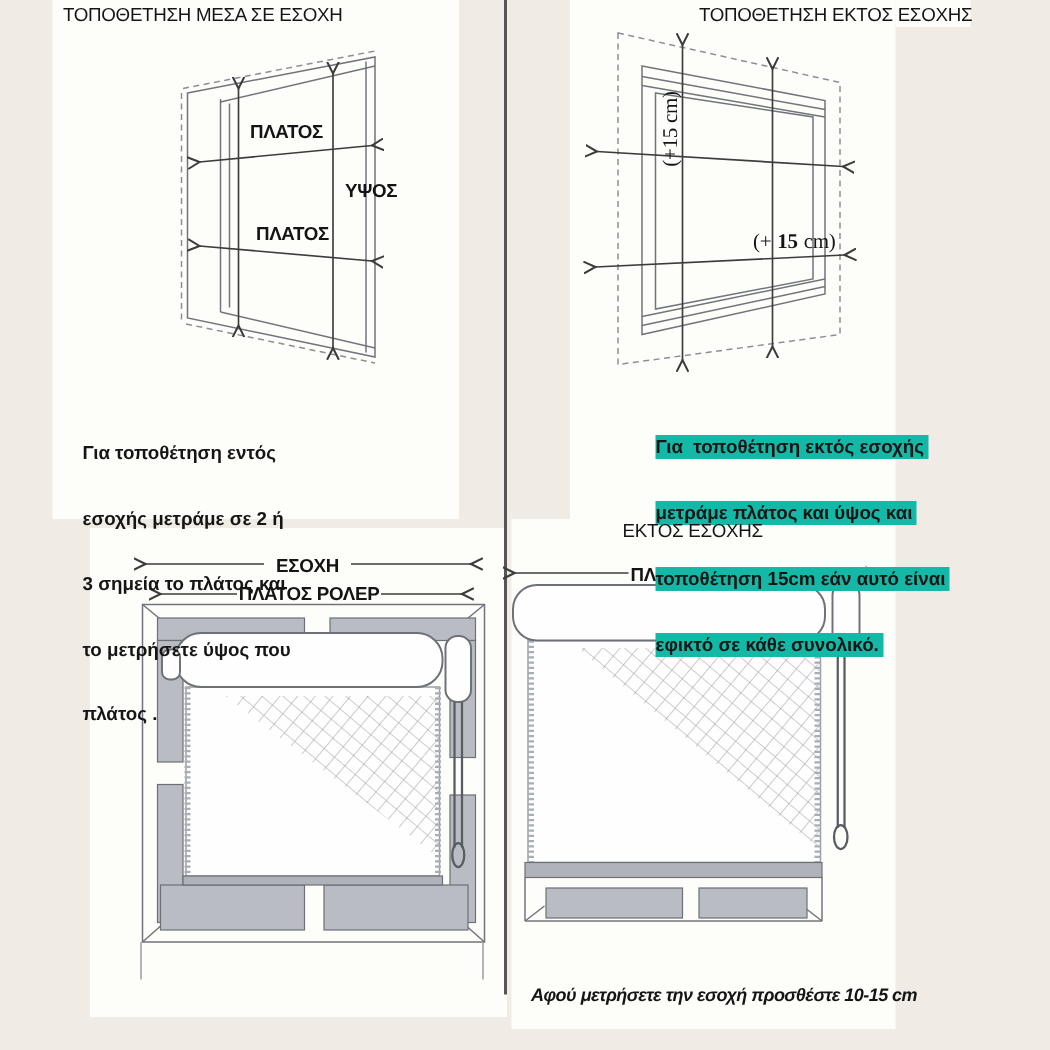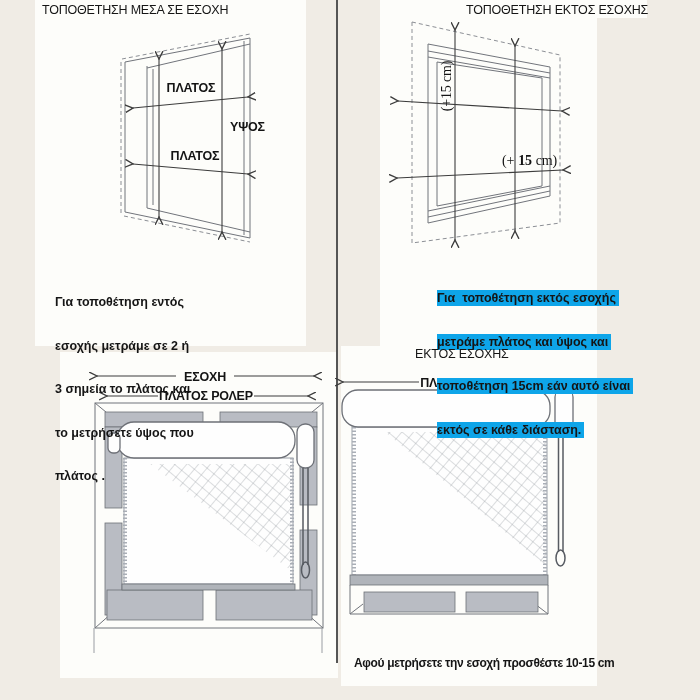--- a/index.html
+++ b/index.html
@@ -3,23 +3,23 @@
 <meta charset="utf-8">
 <style>
   html,body{margin:0;padding:0;}
   .page{position:relative;width:700px;height:700px;background:#f0ece5;
         font-family:"Liberation Sans",sans-serif;color:#151515;overflow:hidden;}
   .panel{position:absolute;background:#fdfdfa;}
   .divider{position:absolute;left:336px;top:0;width:2px;height:663px;background:#555;}
   .title{position:absolute;font-weight:normal;font-size:12.5px;letter-spacing:-0.2px;white-space:pre;}
   .note{position:absolute;font-weight:bold;font-size:12.5px;white-space:pre;}
   .note div{line-height:15.6px;}
-  .note-tr div{line-height:16px;background:#0ea5e9;width:fit-content;padding:0 3px 0 0;}
+  .note-tr div{line-height:16px;background:#14b8a6;width:fit-content;padding:0 3px 0 0;}
   .note-br{font-size:12px;letter-spacing:-0.35px;}
-  .note-br div{line-height:20.5px;}
+  .note-br div{line-height:20.5px;font-style:italic;}
   svg.overlay{position:absolute;left:0;top:0;}
   svg text{font-family:"Liberation Sans",sans-serif;font-weight:bold;font-size:12.5px;
            letter-spacing:-0.2px;fill:#141414;}
   svg text.serif{font-family:"Liberation Serif",serif;font-weight:normal;font-size:14px;}
   .wl{stroke:#71747b;stroke-width:1;fill:none;}
   .wd{stroke:#8c8f95;stroke-width:1;fill:none;stroke-dasharray:4 3;}
   .ar{stroke:#3c3c3c;stroke-width:1.1;fill:none;}
   .gf{fill:#b9bcc3;stroke:#6d7077;stroke-width:0.8;}
   .wh{fill:#fefefe;stroke:#6d7077;stroke-width:1.3;}
   .ch{stroke:#575b62;stroke-width:1.5;fill:none;}
@@ -153,21 +153,21 @@
     <div>εσοχής μετράμε σε 2 ή</div>
     <div>3 σημεία το πλάτος και</div>
     <div>το μετρήσετε ύψος που</div>
     <div>πλάτος .</div>
   </div>
 
   <div class="note note-tr" style="left:437px;top:262px">
     <div>Για  τοποθέτηση εκτός εσοχής</div>
     <div>μετράμε πλάτος και ύψος και</div>
     <div>τοποθέτηση 15cm εάν αυτό είναι</div>
-    <div>εκτός σε κάθε διάσταση.</div>
+    <div>εφικτό σε κάθε συνολικό.</div>
   </div>
 
   <div class="title" style="left:415px;top:347px">ΕΚΤΟΣ ΕΣΟΧΗΣ</div>
 
   <div class="note note-br" style="left:354px;top:625px">
     <div>Αφού μετρήσετε την εσοχή προσθέστε 10-15 cm</div>
     
     
   </div>
 

